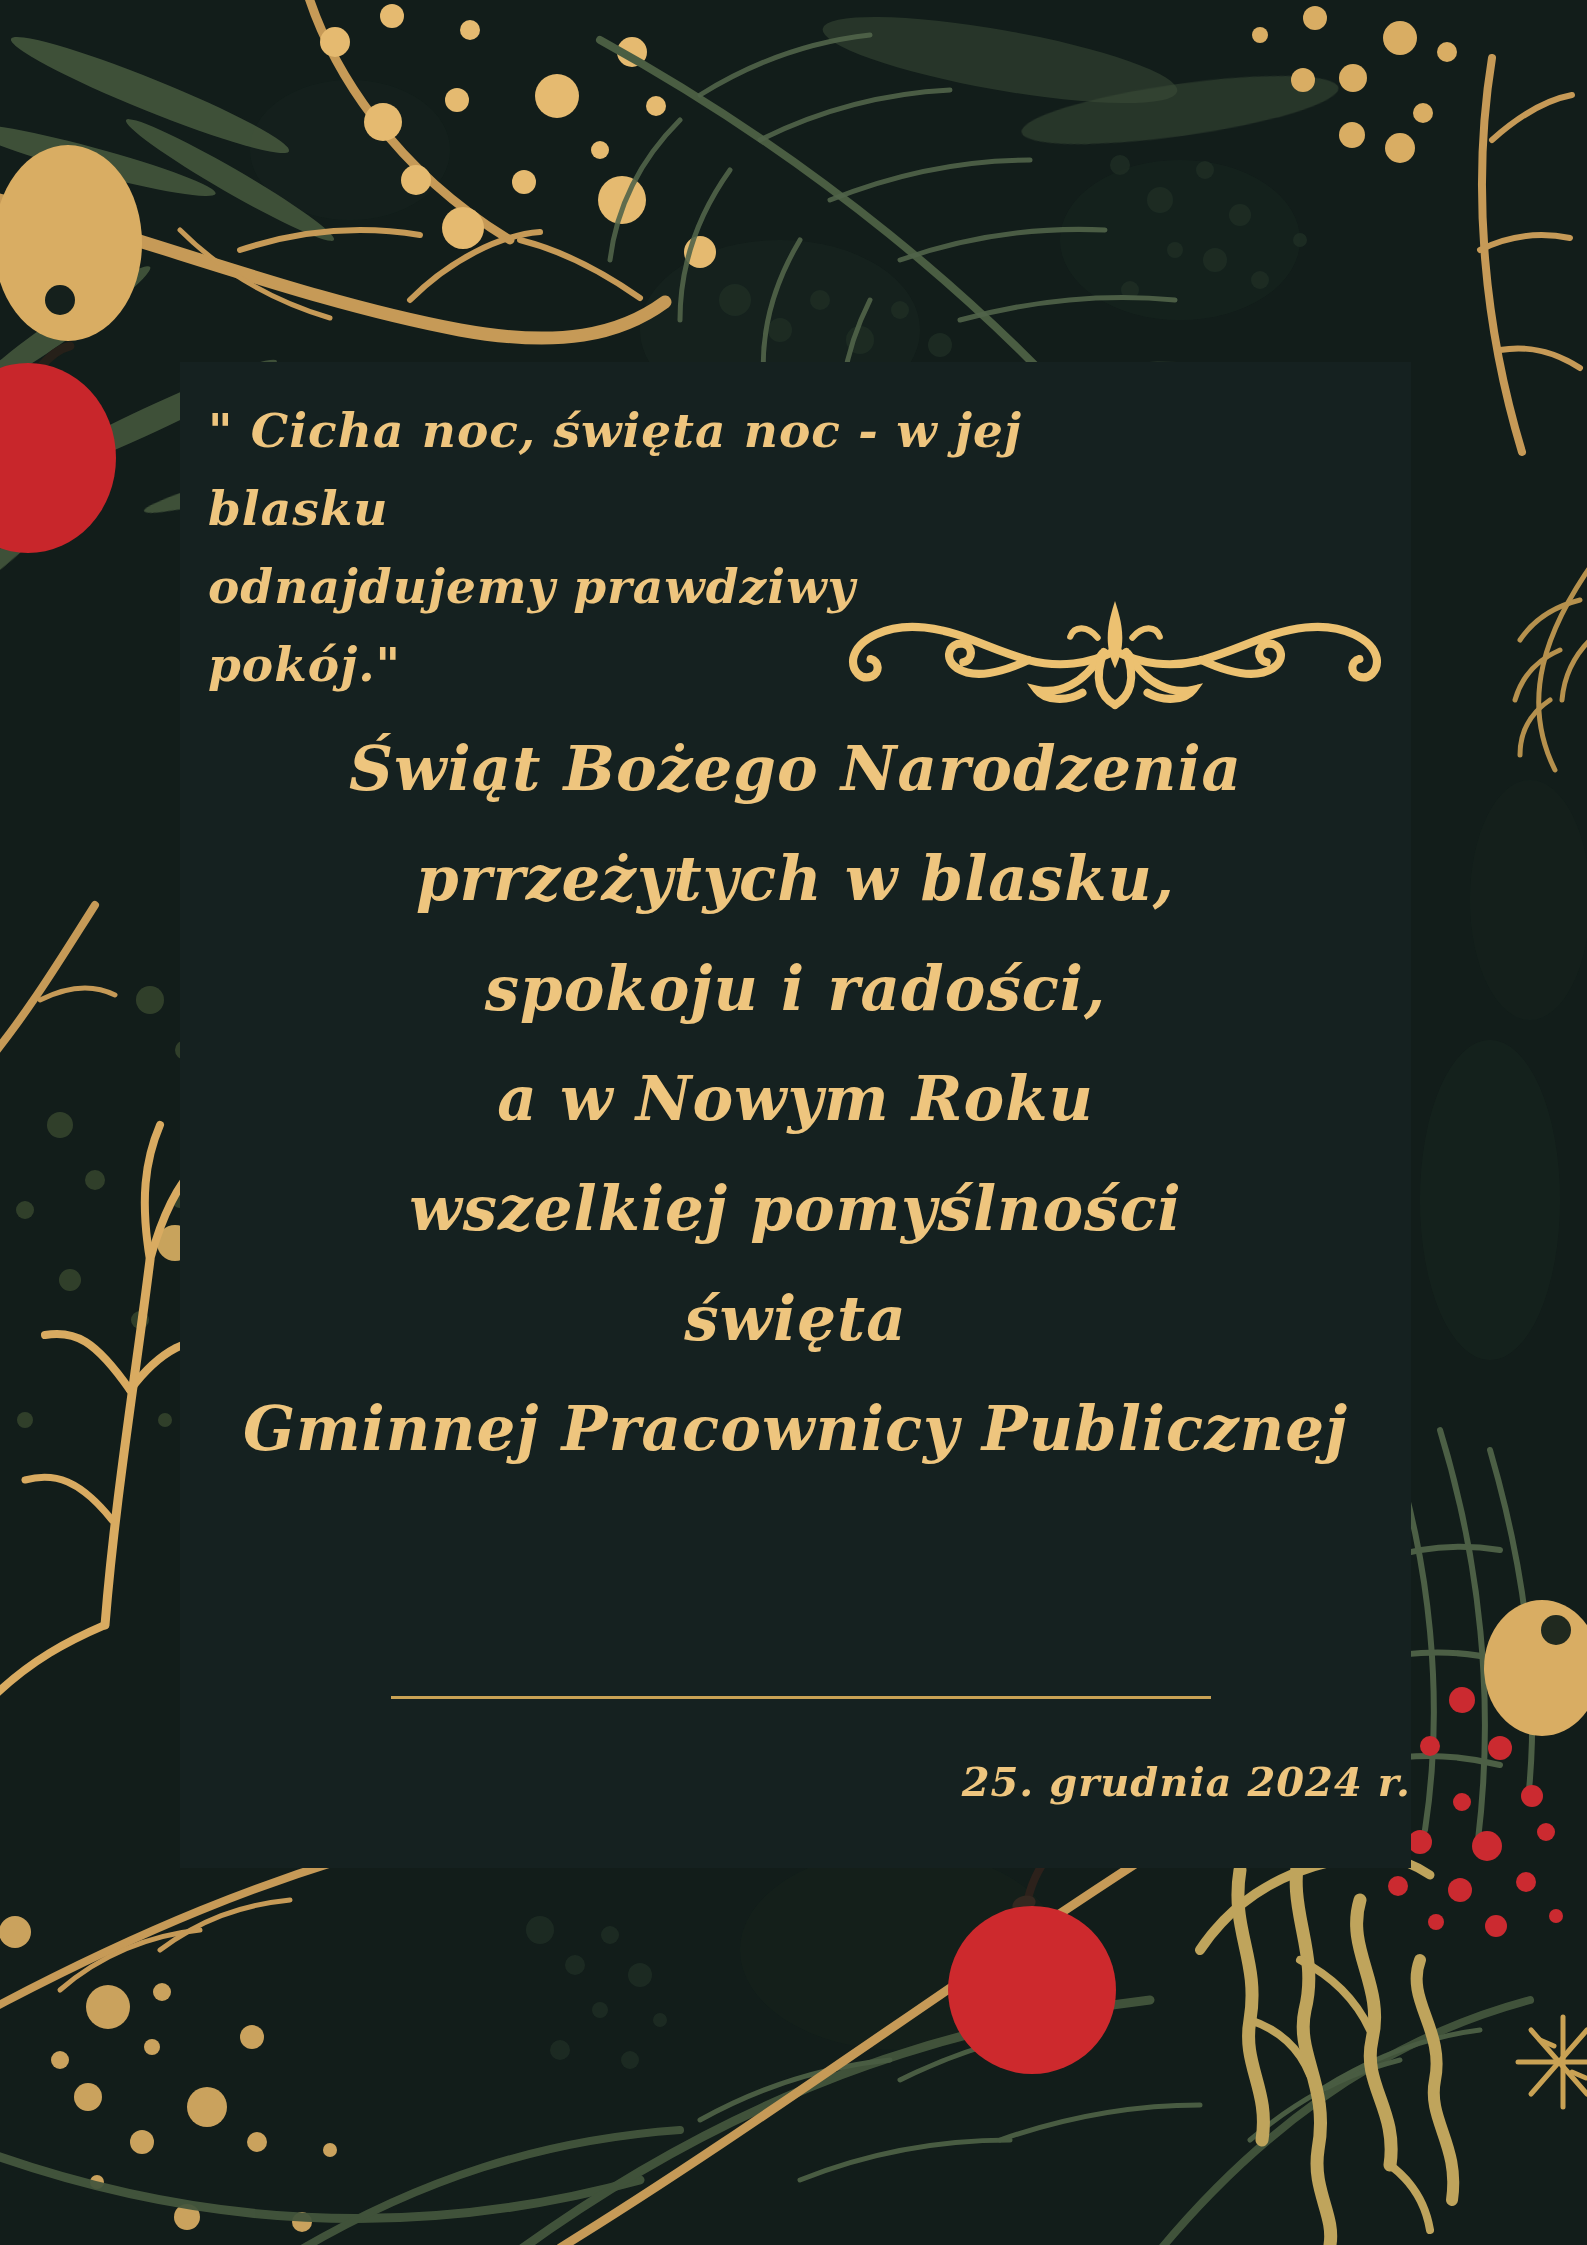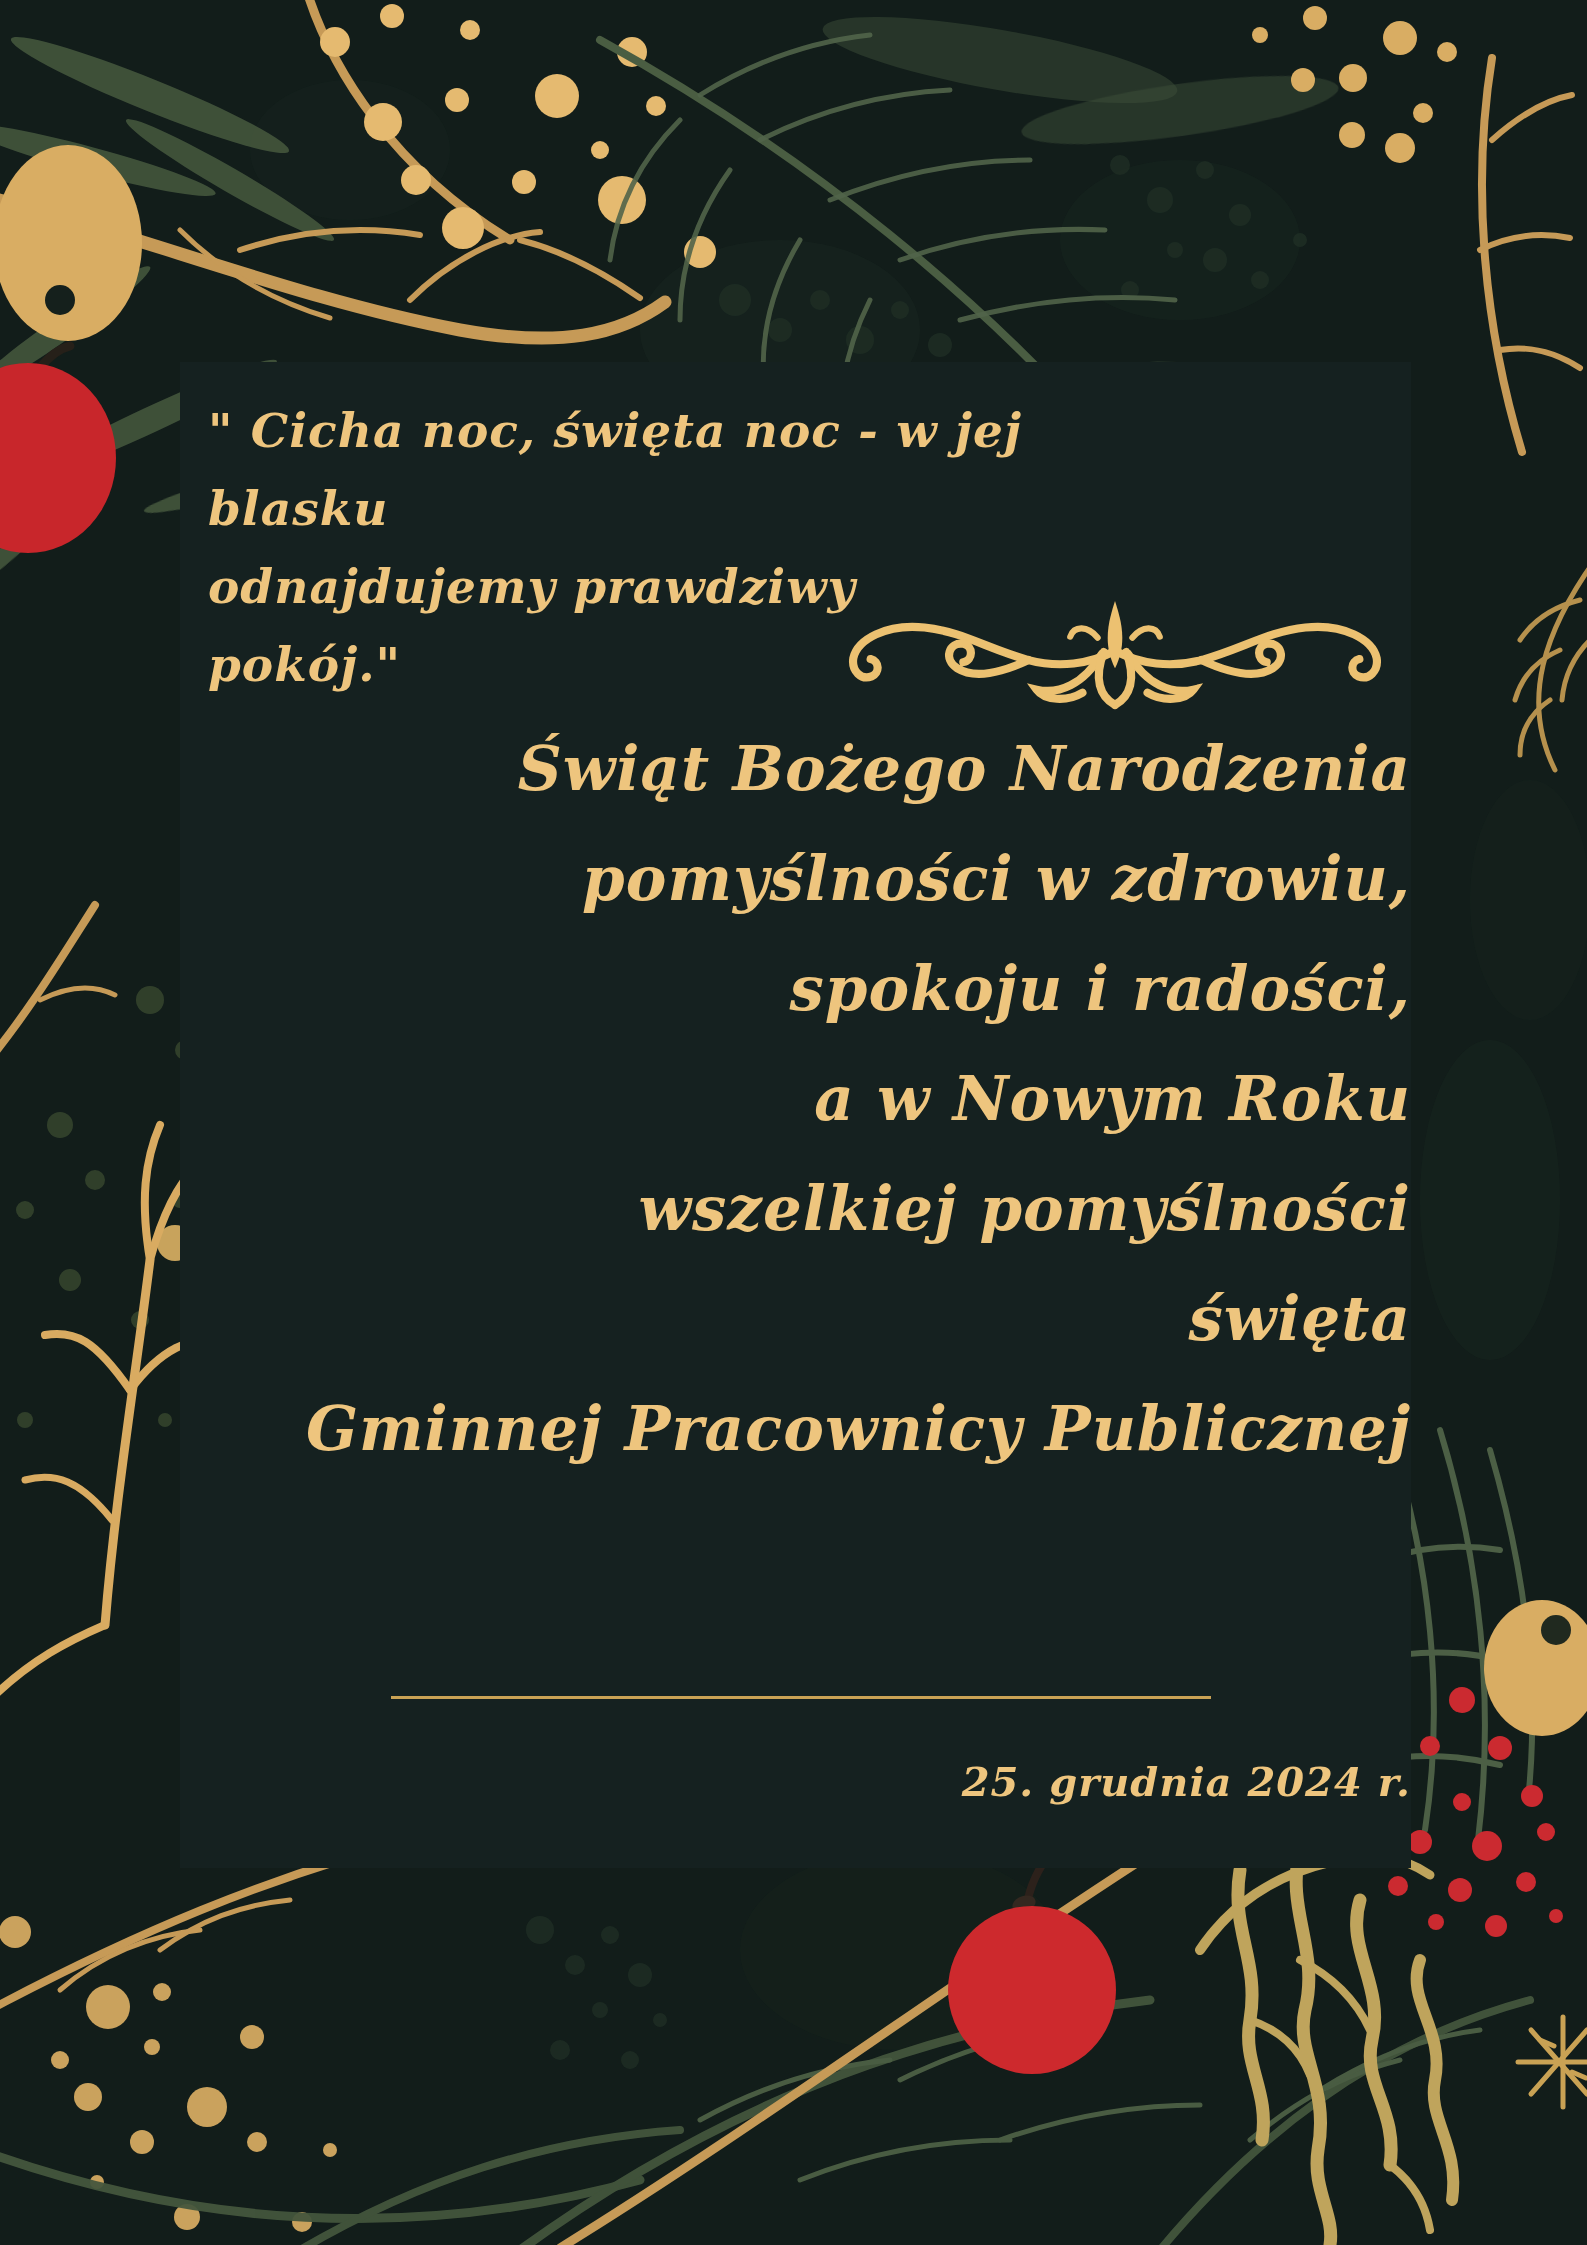--- a/index.html
+++ b/index.html
@@ -5,21 +5,21 @@
   html,body{margin:0;padding:0;background:#0d1614;}
   .page{position:relative;width:1587px;height:2245px;overflow:hidden;background:#121d1a;
         font-family:"DejaVu Serif","Liberation Serif",serif;}
   .bg{position:absolute;left:0;top:0;width:1587px;height:2245px;display:block;}
   .panel{position:absolute;left:180px;top:362px;width:1231px;height:1506px;
          background:#152120;}
   .script{font-style:italic;font-weight:700;color:#eec57e;}
   .quote{position:absolute;left:28px;top:30px;width:820px;font-size:47px;line-height:78px;
          text-align:left;letter-spacing:1px;}
   .flourish{position:absolute;left:655px;top:228px;width:560px;height:130px;}
-  .wishes{position:absolute;left:0;top:352px;width:100%;text-align:right;}
+  .wishes{position:absolute;left:0;top:352px;width:100%;text-align:center;}
   .wish-line{font-size:61px;line-height:110px;letter-spacing:1px;white-space:nowrap;}
   .divider{position:absolute;left:211px;top:1334px;width:820px;height:3px;background:#c9a254;}
   .date{position:absolute;left:0;top:1390px;width:100%;text-align:right;font-size:40px;
         line-height:60px;letter-spacing:1px;}
 </style>
 </head>
 <body>
 
 <div class="page">
 
@@ -305,21 +305,21 @@
         </g>
         <use href="#half" transform="translate(550,0) scale(-1,1)"></use>
         <path d="M258,44 C248,32 235,32 231,43" stroke-width="6"></path>
         <path d="M292,44 C302,32 315,32 319,43" stroke-width="6"></path>
       </g>
       <path d="M275,8 C267,32 264,52 275,74 C286,52 283,32 275,8" fill="#ecc171"></path>
     </svg>
 
     <div class="wishes">
       <div class="wish-line script">Świąt Bożego Narodzenia</div>
-      <div class="wish-line script">pomyślności w zdrowiu,</div>
+      <div class="wish-line script">prrzeżytych w blasku,</div>
       <div class="wish-line script">spokoju i radości,</div>
       <div class="wish-line script">a w Nowym Roku</div>
       <div class="wish-line script">wszelkiej pomyślności</div>
       <div class="wish-line script">święta</div>
       <div class="wish-line script">Gminnej Pracownicy Publicznej</div>
     </div>
 
     <div class="divider"></div>
 
     <div class="date script">25. grudnia 2024 r.</div>

